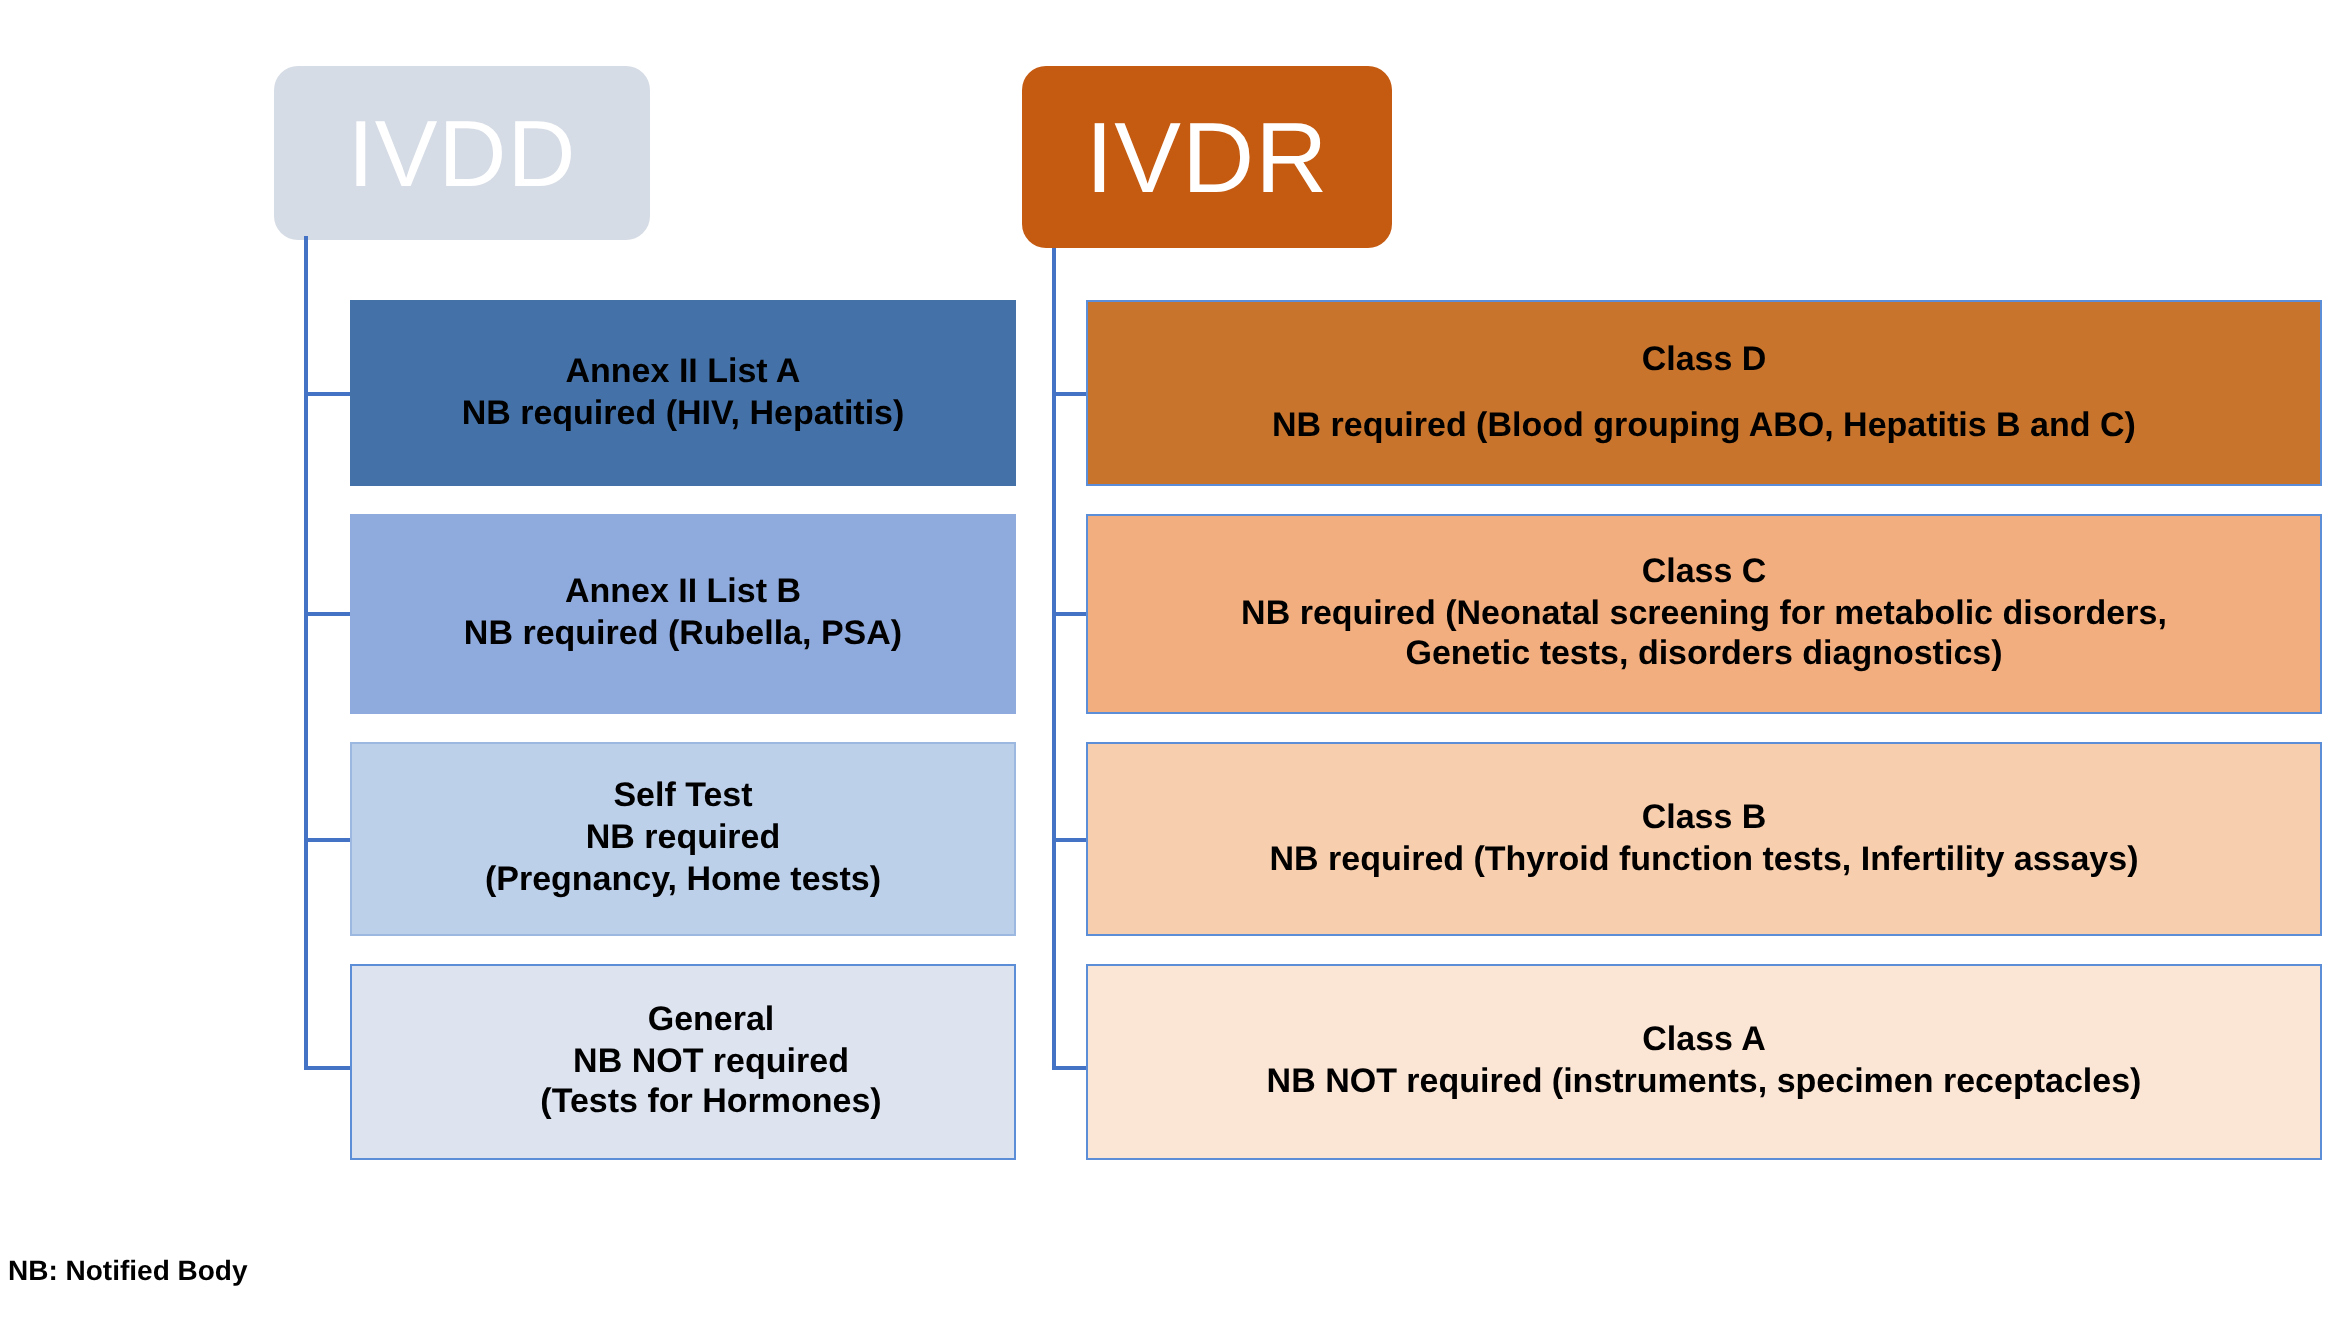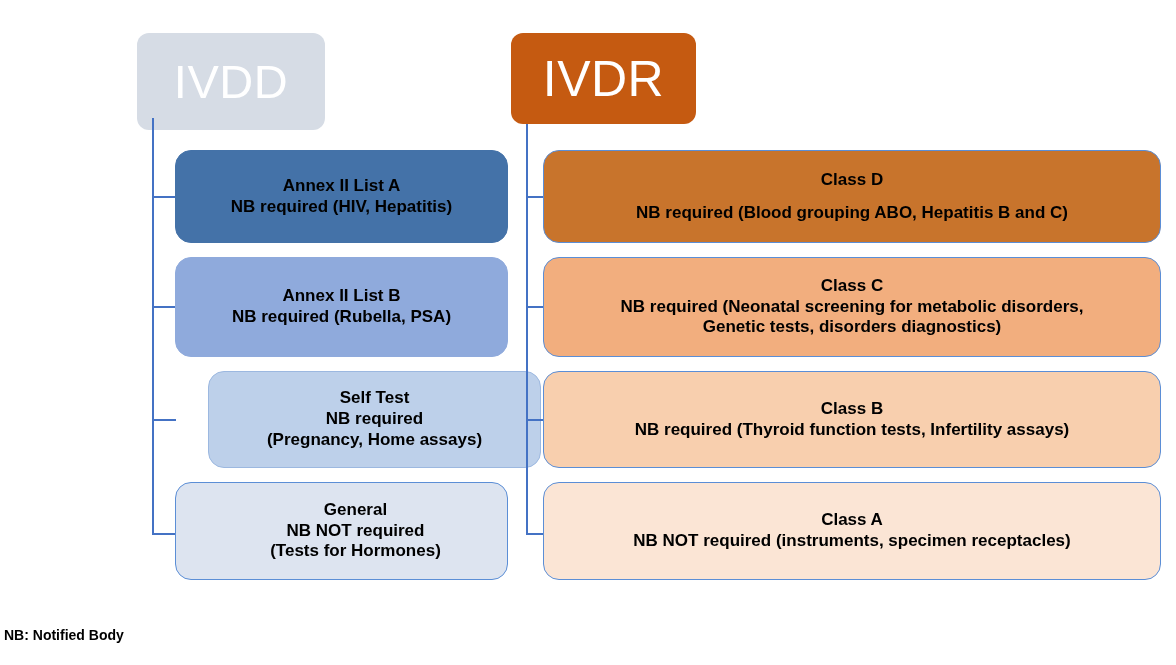--- a/index.html
+++ b/index.html
@@ -29,21 +29,21 @@
     border-radius: 12px;
     color: #ffffff;
     font-weight: 400;
     letter-spacing: 0.5px;
     box-sizing: border-box;
   }
   #ivdd-header {
     left: 137px;
     top: 33px;
     width: 188px;
-    height: 97px;
+    height: 87px;
     background: #d6dce5;
     font-size: 47px;
   }
   #ivdr-header {
     left: 511px;
     top: 33px;
     width: 185px;
     height: 91px;
     background: #c55a11;
     font-size: 50px;
@@ -58,21 +58,21 @@
   .stub {
     position: absolute;
     height: 2px;
     background: #4472c4;
   }
 
   
   .box {
     position: absolute;
     box-sizing: border-box;
-    border-radius: 16px;
+    border-radius: 0;
     display: flex;
     flex-direction: column;
     align-items: center;
     justify-content: center;
     color: #000000;
     text-align: center;
     padding: 4px 10px;
     line-height: 1.22;
   }
   .box .title {
@@ -83,21 +83,21 @@
     font-weight: 700;
     font-size: 17px;
   }
 
   .left-col .box { left: 175px; width: 333px; }
   .right-col .box { left: 543px; width: 618px; }
 
   
   #ivdd-box-0 { background: #4472a8; border: 1px solid #4472a8; }
   #ivdd-box-1 { background: #8faadc; border: 1px solid #8faadc; }
-  #ivdd-box-2 { background: #bdd0ea; border: 1px solid #9cb8e0; margin-left: 33px; }
+  #ivdd-box-2 { background: #bdd0ea; border: 1px solid #9cb8e0; }
   #ivdd-box-3 { background: #dde4f0; border: 1px solid #5b8ed6; padding-left: 38px; }
 
   
   #ivdr-box-0 { background: #c8742c; border: 1px solid #5b8ed6; gap: 12px; }
   #ivdr-box-1 { background: #f2ae7e; border: 1px solid #5b8ed6; }
   #ivdr-box-2 { background: #f8cfae; border: 1px solid #5b8ed6; }
   #ivdr-box-3 { background: #fbe5d5; border: 1px solid #5b8ed6; }
 
   
   .row0 { top: 150px;  height: 93px; }
@@ -136,21 +136,21 @@
     </div>
 
     <div class="box row1" id="ivdd-box-1">
       <div class="title">Annex II List B</div>
       <div class="desc">NB required (Rubella, PSA)</div>
     </div>
 
     <div class="box row2" id="ivdd-box-2">
       <div class="title">Self Test</div>
       <div class="desc">NB required</div>
-      <div class="desc">(Pregnancy, Home assays)</div>
+      <div class="desc">(Pregnancy, Home tests)</div>
     </div>
 
     <div class="box row3" id="ivdd-box-3">
       <div class="title">General</div>
       <div class="desc">NB NOT required</div>
       <div class="desc">(Tests for Hormones)</div>
     </div>
 
   </div>
 

